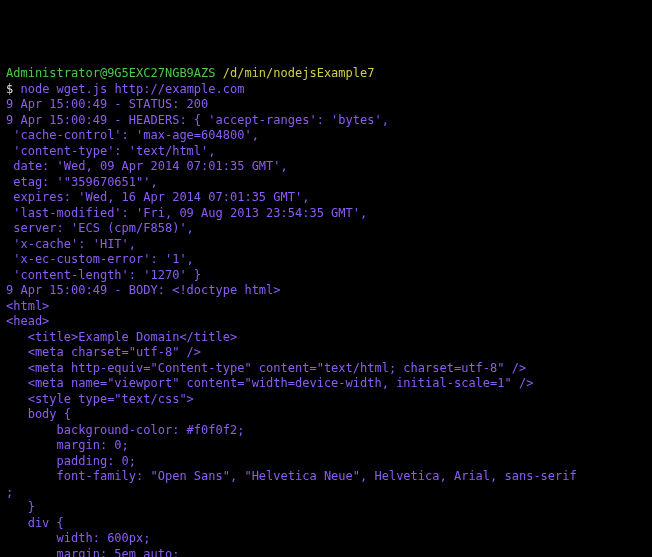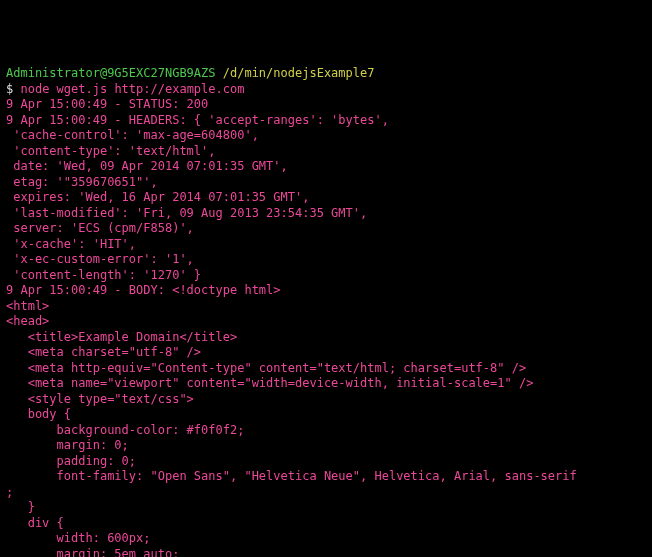--- a/index.html
+++ b/index.html
@@ -14,21 +14,21 @@
       overflow: hidden;
       font-family: "Lucida Console", "Consolas", monospace;
       font-size: 12px;
       line-height: 15.5px;
       color: #e0e0e0;
       padding: 4px 6px;
       white-space: pre;
     }
     .user { color: #4ec94e; }
     .path { color: #d0d04a; }
-    .white { color: #ec4899; }
+    .white { color: #8b5cf6; }
     .prompt { color: #e0e0e0; }
     .line { display: block; }
   </style>
 </head>
 <body>
 
 
 
 <div><span class="line"><span class="user">Administrator@9G5EXC27NGB9AZS</span> <span class="path">/d/min/nodejsExample7</span></span><span class="line"><span class="prompt">$</span> <span class="white">node wget.js http://example.com</span></span><div id="output"><span class="line white">9 Apr 15:00:49 - STATUS: 200</span><span class="line white">9 Apr 15:00:49 - HEADERS: { 'accept-ranges': 'bytes',</span><span class="line white"> 'cache-control': 'max-age=604800',</span><span class="line white"> 'content-type': 'text/html',</span><span class="line white"> date: 'Wed, 09 Apr 2014 07:01:35 GMT',</span><span class="line white"> etag: '"359670651"',</span><span class="line white"> expires: 'Wed, 16 Apr 2014 07:01:35 GMT',</span><span class="line white"> 'last-modified': 'Fri, 09 Aug 2013 23:54:35 GMT',</span><span class="line white"> server: 'ECS (cpm/F858)',</span><span class="line white"> 'x-cache': 'HIT',</span><span class="line white"> 'x-ec-custom-error': '1',</span><span class="line white"> 'content-length': '1270' }</span><span class="line white">9 Apr 15:00:49 - BODY: &lt;!doctype html&gt;</span><span class="line white">&lt;html&gt;</span><span class="line white">&lt;head&gt;</span><span class="line white">   &lt;title&gt;Example Domain&lt;/title&gt;</span><span class="line white"></span><span class="line white">   &lt;meta charset="utf-8" /&gt;</span><span class="line white">   &lt;meta http-equiv="Content-type" content="text/html; charset=utf-8" /&gt;</span><span class="line white">   &lt;meta name="viewport" content="width=device-width, initial-scale=1" /&gt;</span><span class="line white">   &lt;style type="text/css"&gt;</span><span class="line white">   body {</span><span class="line white">       background-color: #f0f0f2;</span><span class="line white">       margin: 0;</span><span class="line white">       padding: 0;</span><span class="line white">       font-family: "Open Sans", "Helvetica Neue", Helvetica, Arial, sans-serif</span><span class="line white">;</span><span class="line white"></span><span class="line white">   }</span><span class="line white">   div {</span><span class="line white">       width: 600px;</span><span class="line white">       margin: 5em auto;</span></div></div>
 

